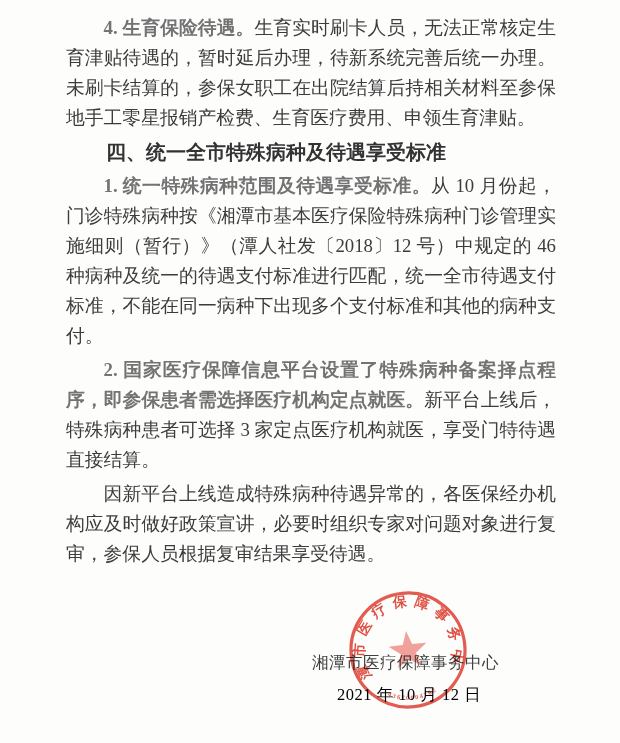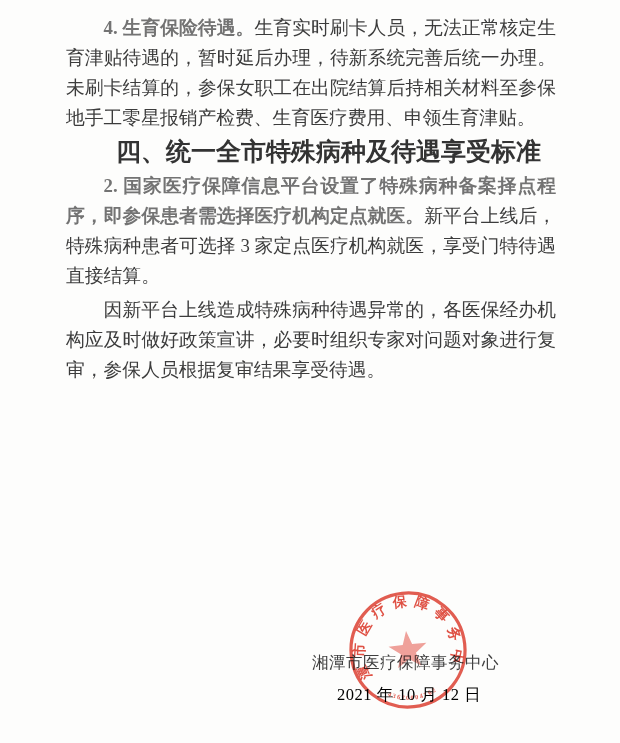--- a/index.html
+++ b/index.html
@@ -22,21 +22,21 @@
     line-height: 30px;
     text-align: justify;
   }
   .body-text p {
     margin: 0 0 4px 0;
     text-indent: 2em;
   }
   .doc-heading {
     margin: 2px 0 4px 0;
     text-indent: 2em;
-    font-size: 25px;
+    font-size: 20px;
     line-height: 30px;
     font-weight: 700;
     color: #333333;
     text-align: justify;
   }
   .lead {
     font-weight: 700;
     color: #737373;
   }
   .sig-org {
@@ -78,20 +78,21 @@
 </head>
 <body>
 
 <div class="page">
 
   <div class="body-text">
     <p><b class="lead">4. 生育保险待遇。</b><span>生育实时刷卡人员，无法正常核定生育津贴待遇的，暂时延后办理，待新系统完善后统一办理。未刷卡结算的，参保女职工在出院结算后持相关材料至参保地手工零星报销产检费、生育医疗费用、申领生育津贴。</span></p>
 
     <div class="doc-heading">四、统一全市特殊病种及待遇享受标准</div>
 
+    <p><b class="lead">1. 统一特殊病种范围及待遇享受标准。</b><span>从 10 月份起，门诊特殊病种按《湘潭市基本医疗保险特殊病种门诊管理实施细则（暂行）》（潭人社发〔2018〕12 号）中规定的 46 种病种及统一的待遇支付标准进行匹配，统一全市待遇支付标准，不能在同一病种下出现多个支付标准和其他的病种支付。</span></p>
 
     <p><b class="lead">2. 国家医疗保障信息平台设置了特殊病种备案择点程序，即参保患者需选择医疗机构定点就医。</b><span>新平台上线后，特殊病种患者可选择 3 家定点医疗机构就医，享受门特待遇直接结算。</span></p>
 
     <p>因新平台上线造成特殊病种待遇异常的，各医保经办机构应及时做好政策宣讲，必要时组织专家对问题对象进行复审，参保人员根据复审结果享受待遇。</p>
   </div>
 
   <div class="sig-org">湘潭市医疗保障事务中心</div>
   <div class="sig-date">2021 年 10 月 12 日</div>
 
   <svg class="seal" viewBox="0 0 124 124" xmlns="http://www.w3.org/2000/svg">

